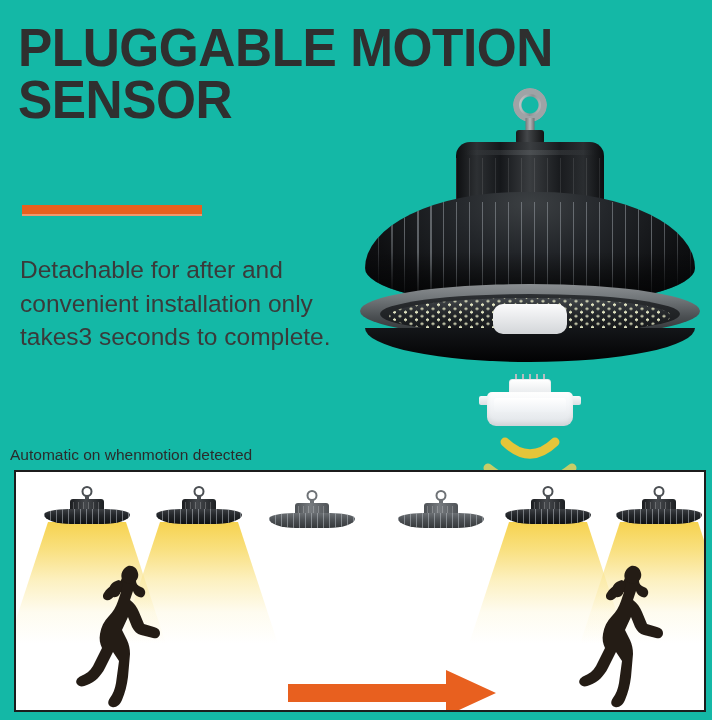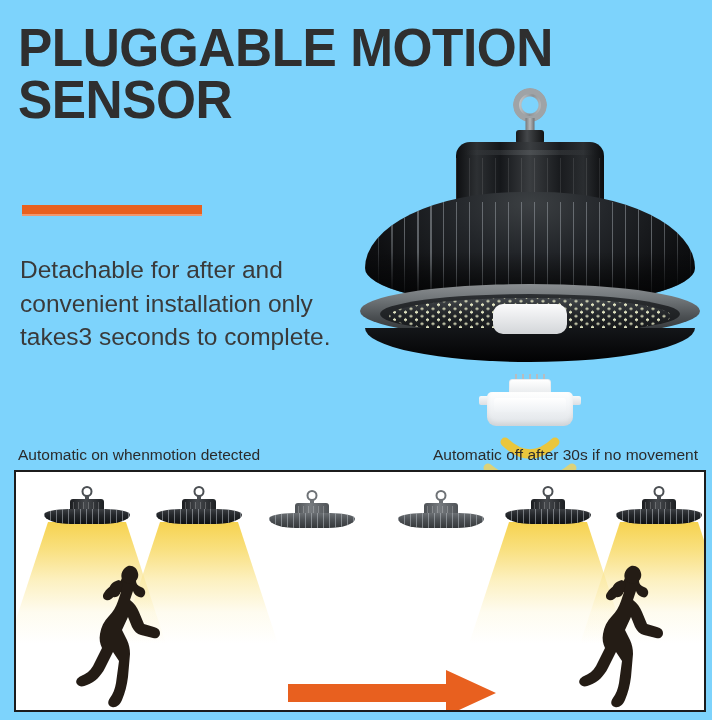--- a/index.html
+++ b/index.html
@@ -1,20 +1,20 @@
 <!DOCTYPE html>
 <html><head>
 <meta charset="utf-8">
 <title>Pluggable Motion Sensor</title>
 <style>
   html,body{margin:0;padding:0;background:#fff;}
   body{width:720px;height:720px;overflow:hidden;
        font-family:"Liberation Sans","DejaVu Sans",sans-serif;
        -webkit-font-smoothing:antialiased;}
-  #stage{position:relative;width:712px;height:720px;background:#7dd3fc;}
+  #stage{position:relative;width:712px;height:720px;background:#14b8a6;}
 
   
   .headline{position:absolute;left:18px;top:22px;width:690px;
     font-size:53px;line-height:0.99;font-weight:bold;color:#2f2f2f;
     letter-spacing:-0.5px;transform:scaleX(0.97);transform-origin:left top;
     white-space:pre-line;}
 
   
   .accent-bar{position:absolute;left:22px;top:205px;width:180px;height:11px;
     background:#e8601f;}
@@ -114,21 +114,21 @@
   .sm-wing-l{left:-8px;border-radius:2px 0 0 2px;}
   .sm-wing-r{right:-8px;border-radius:0 2px 2px 0;}
 
   
   #waves{position:absolute;left:50%;top:348px;transform:translateX(-50%);
     width:160px;height:86px;}
   #waves svg{display:block;}
 
   
   .cap{position:absolute;top:446px;font-size:15.5px;color:#2b2b2b;white-space:nowrap;}
-  .cap.left{left:18px;}
+  .cap.left{left:10px;}
   .cap.right{right:14px;}
 
   
   #scene{position:absolute;left:14px;top:470px;width:692px;height:242px;
     border:2px solid #1c1c1c;background:#fff;overflow:hidden;box-sizing:border-box;}
 
   .lamp{position:absolute;width:86px;height:40px;}
   .lamp .l-hook{position:absolute;left:50%;top:0;transform:translateX(-50%);
     width:11px;height:11px;border-radius:50%;box-sizing:border-box;
     border:2.5px solid #4b4f53;}
@@ -222,21 +222,20 @@
     <div id="waves">
       <svg width="160" height="86" viewBox="0 0 160 86" fill="none">
         <path d="M55 6 Q80 30 105 6" stroke="#f0c533" stroke-width="9" stroke-linecap="round" opacity="0.95"></path>
         <path d="M38 32 Q80 66 122 32" stroke="#f3d257" stroke-width="9" stroke-linecap="round" opacity="0.8"></path>
         <path d="M20 58 Q80 100 140 58" stroke="#f7e08c" stroke-width="9" stroke-linecap="round" opacity="0.62"></path>
       </svg>
     </div>
   </div>
 
   <div class="cap left">Automatic on whenmotion detected</div>
-  <div class="cap right">Automatic off after 30s if no movement</div>
 
   <div id="scene">
 
     <div class="cone">
         <div class="cone-inner" style="width: 158px; height: 122px; left: -8px; top: 50px; clip-path: polygon(25.3165% 0px, 74.6835% 0px, 100% 100%, 0% 100%);"></div>
       </div>
       <div class="cone">
         <div class="cone-inner" style="width: 158px; height: 122px; left: 104px; top: 50px; clip-path: polygon(25.3165% 0px, 74.6835% 0px, 100% 100%, 0% 100%);"></div>
       </div>
       <div class="cone">

